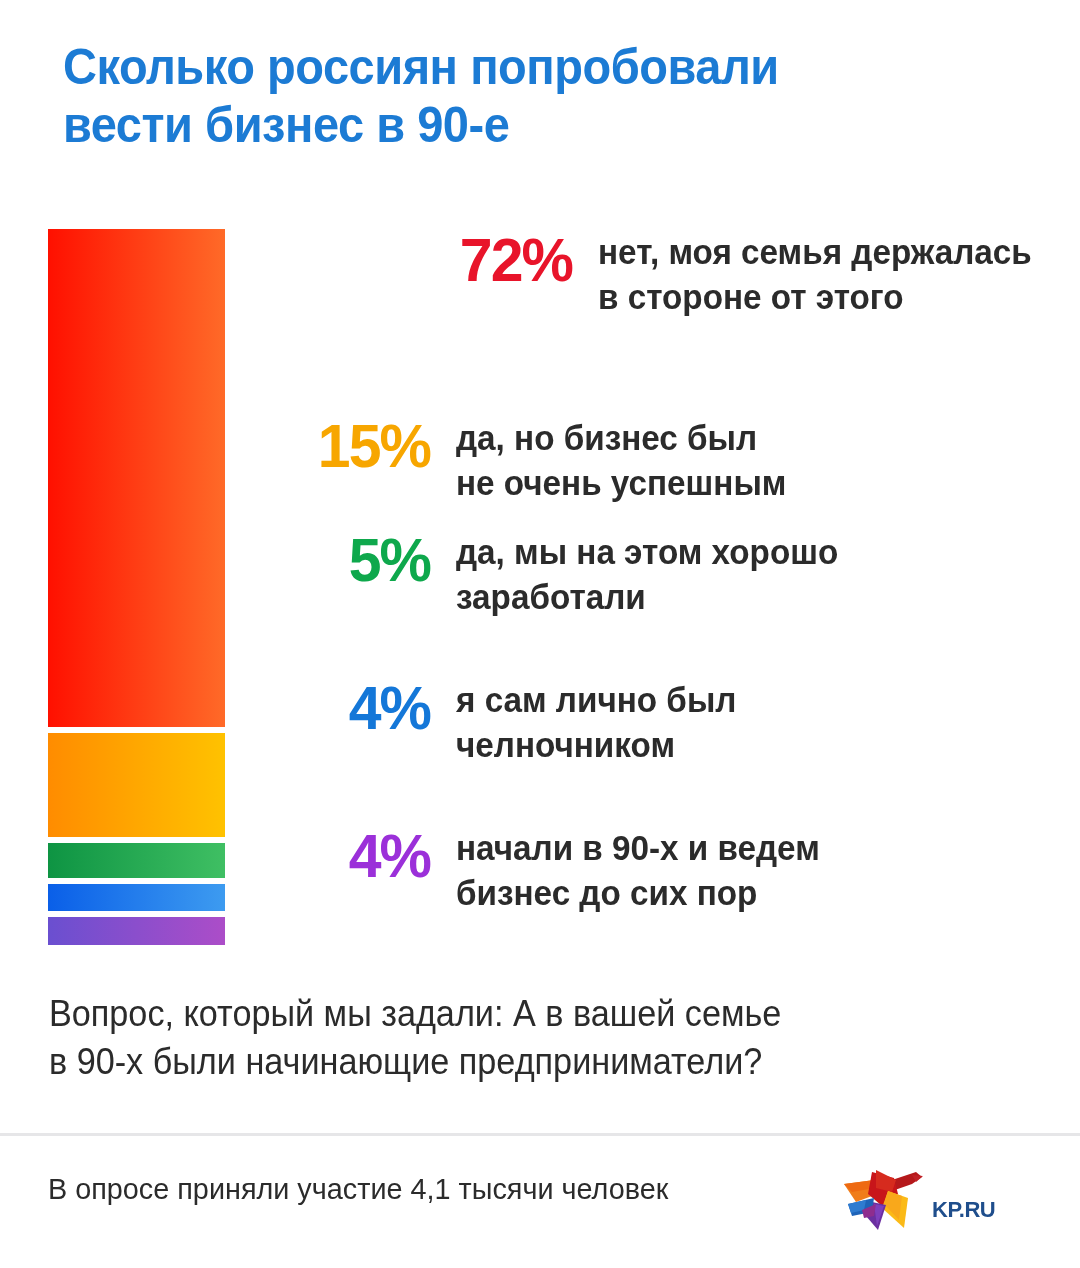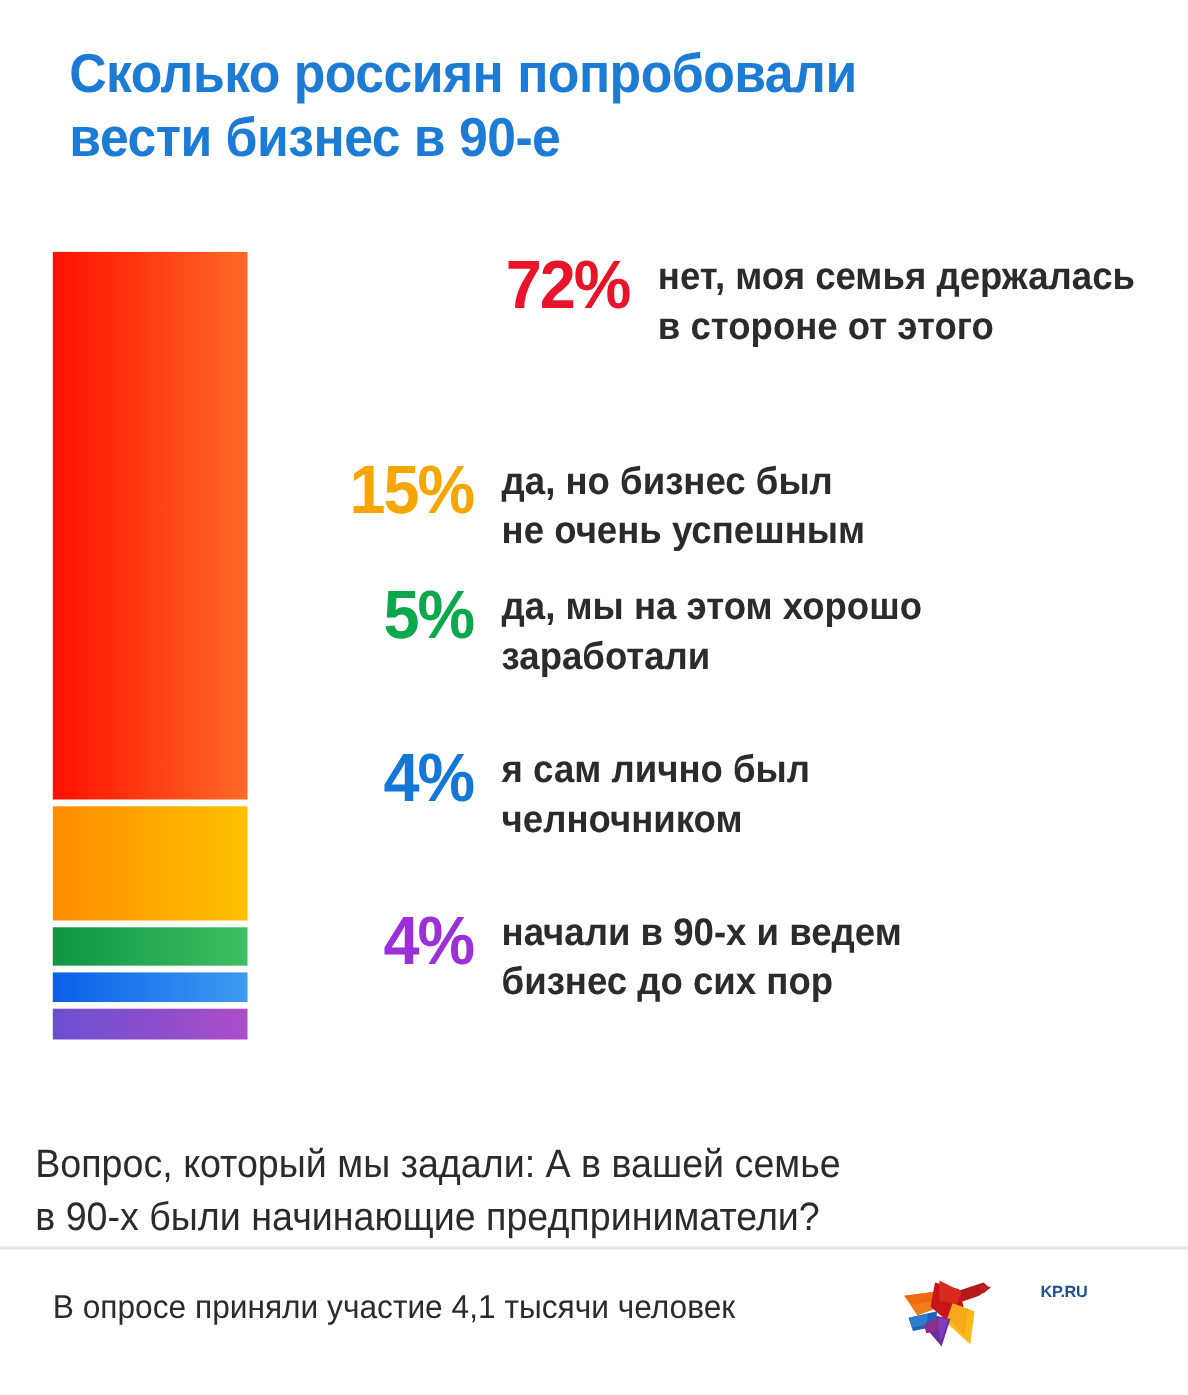--- a/index.html
+++ b/index.html
@@ -99,24 +99,23 @@
     color: #2B2B2B;
     transform: scaleX(0.95);
     transform-origin: left top;
     white-space: nowrap;
   }
   .legend-label div { white-space: nowrap; }
 
   
   #question-block {
     position: absolute;
-    left: 32px;
+    left: 49px;
     top: 990px;
     width: 980px;
-    margin-top: 44px;
   }
   .question-line {
     font-size: 36px;
     line-height: 48px;
     color: #2B2B2B;
     font-weight: normal;
     white-space: nowrap;
     transform: scaleX(0.95);
     transform-origin: left center;
   }
@@ -138,27 +137,26 @@
     top: 1170px;
     font-size: 30px;
     line-height: 38px;
     color: #2B2B2B;
     white-space: nowrap;
     transform: scaleX(0.96);
     transform-origin: left center;
   }
   #logo {
     position: absolute;
-    left: 820px;
+    left: 842px;
     top: 1152px;
     width: 200px;
     height: 80px;
     display: flex;
-    align-items: flex-start;
-    gap: 36px;
+    align-items: flex-end;
   }
   #logo-bird { width: 84px; height: 74px; flex: 0 0 84px; }
   #logo-word { margin-left: 6px; height: 44px; }
 </style>
 </head>
 <body>
 
 <div id="title-block">
   <div class="title-line" style="color: rgb(28, 123, 212);">Сколько россиян попробовали</div>
   <div class="title-line" style="color: rgb(28, 123, 212);">вести бизнес в 90-е</div>

